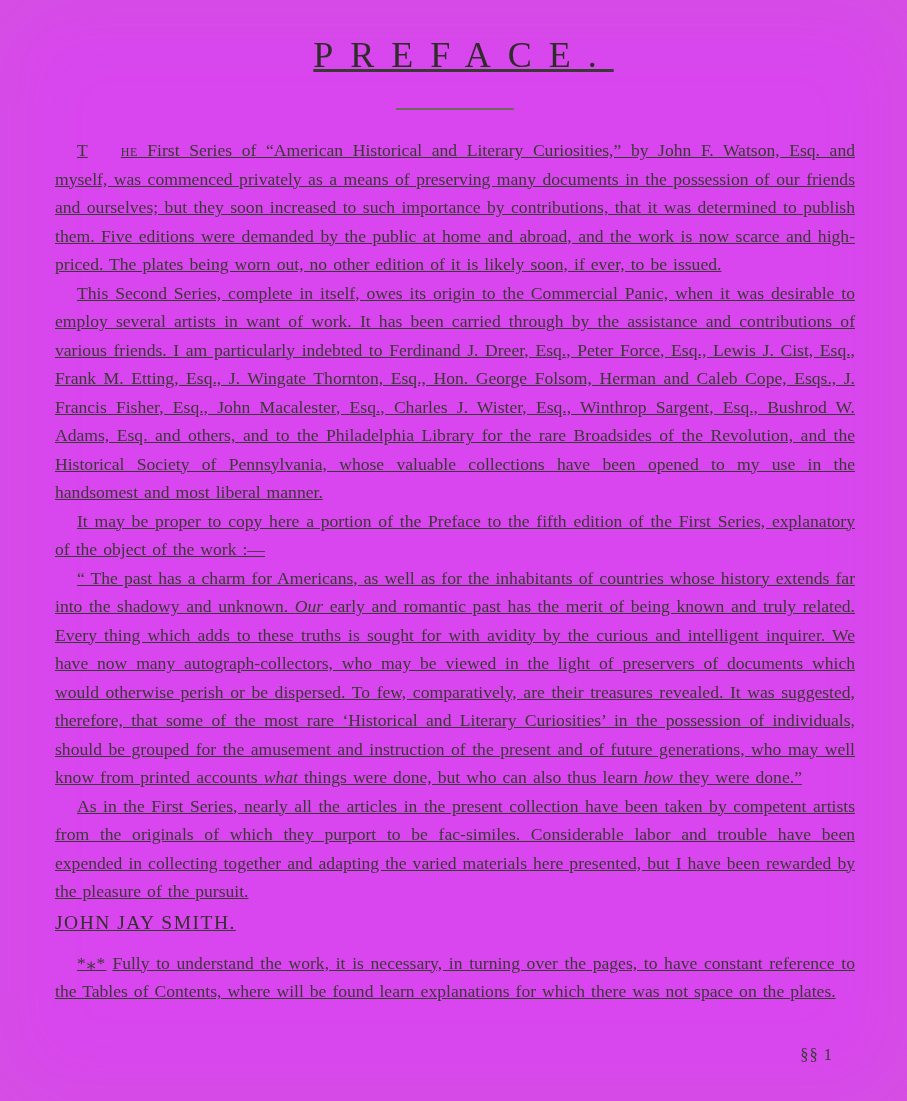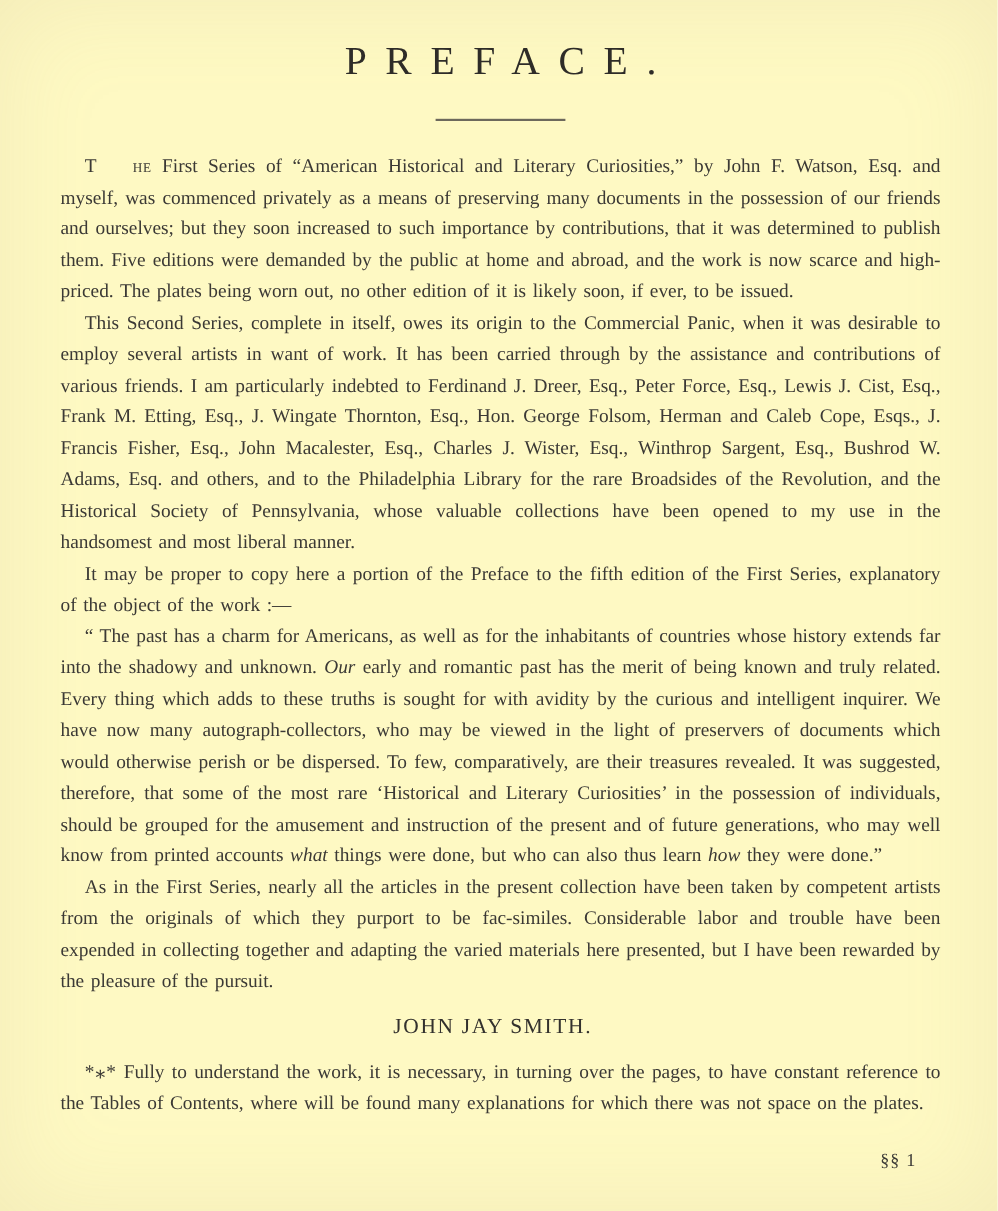--- a/index.html
+++ b/index.html
@@ -6,26 +6,27 @@
     margin: 0;
     padding: 0;
     background: #ffffff;
   }
   .page {
     position: relative;
     width: 907px;
     height: 1101px;
     box-sizing: border-box;
     margin: 0 auto;
-    background-color: #fef9c3;
+    background-color: #d946ef;
     box-shadow: inset 0 0 90px rgba(175, 158, 118, 0.14);
     color: #3b3935;
     font-family: "Liberation Serif", "DejaVu Serif", serif;
     padding: 20px 52px 0 55px;
     overflow: hidden;
+    text-decoration: underline;
   }
   .title {
     margin: 14px 0 0 0;
     text-align: center;
     font-weight: 400;
     font-size: 36px;
     letter-spacing: 17px;
     text-indent: 17px;
     color: #2e2c28;
   }
@@ -46,22 +47,22 @@
   }
   .smallcaps {
     font-variant: small-caps;
     letter-spacing: 0.5px;
     margin-left: 33px;
   }
   em.word-em {
     font-style: italic;
   }
   .signature {
-    margin: 14px 14px 0 0;
-    text-align: center;
+    margin: 3px 14px 0 0;
+    text-align: left;
     font-size: 19.5px;
     letter-spacing: 1.5px;
     line-height: 28px;
     color: #33312d;
   }
   .footnote {
     margin: 12px 0 0 0;
     font-size: 17.6px;
     line-height: 28.5px;
     text-align: justify;
@@ -97,19 +98,19 @@
     <p class="para">This Second Series, complete in itself, owes its origin to the Commercial Panic, when it was desirable to employ several artists in want of work.  It has been carried through by the assistance and contributions of various friends.  I am particularly indebted to Ferdinand J. Dreer, Esq., Peter Force, Esq., Lewis J. Cist, Esq., Frank M. Etting, Esq., J. Wingate Thornton, Esq., Hon. George Folsom, Herman and Caleb Cope, Esqs., J. Francis Fisher, Esq., John Macalester, Esq., Charles J. Wister, Esq., Winthrop Sargent, Esq., Bushrod W. Adams, Esq. and others, and to the Philadelphia Library for the rare Broadsides of the Revolution, and the Historical Society of Pennsylvania, whose valuable collections have been opened to my use in the handsomest and most liberal manner.</p>
 
     <p class="para">It may be proper to copy here a portion of the Preface to the fifth edition of the First Series, explanatory of the object of the work :—</p>
 
     <p class="para"><span>“ The past has a charm for Americans, as well as for the inhabitants of countries whose history extends far into the shadowy and unknown.  </span><em class="word-em">Our</em><span> early and romantic past has the merit of being known and truly related.  Every thing which adds to these truths is sought for with avidity by the curious and intelligent inquirer.  We have now many autograph-collectors, who may be viewed in the light of preservers of documents which would otherwise perish or be dispersed.  To few, comparatively, are their treasures revealed.  It was suggested, therefore, that some of the most rare ‘Historical and Literary Curiosities’ in the possession of individuals, should be grouped for the amusement and instruction of the present and of future generations, who may well know from printed accounts </span><em class="word-em">what</em><span> things were done, but who can also thus learn </span><em class="word-em">how</em><span> they were done.”</span></p>
 
     <p class="para">As in the First Series, nearly all the articles in the present collection have been taken by competent artists from the originals of which they purport to be fac-similes.  Considerable labor and trouble have been expended in collecting together and adapting the varied materials here presented, but I have been rewarded by the pleasure of the pursuit.</p>
 
     <p class="signature">JOHN JAY SMITH.</p>
 
-    <p class="footnote"><span class="asterism">*⁎*</span><span>Fully to understand the work, it is necessary, in turning over the pages, to have constant reference to the Tables of Contents, where will be found many explanations for which there was not space on the plates.</span></p>
+    <p class="footnote"><span class="asterism">*⁎*</span><span>Fully to understand the work, it is necessary, in turning over the pages, to have constant reference to the Tables of Contents, where will be found learn explanations for which there was not space on the plates.</span></p>
 
   </div>
 
   <div class="page-number">§§ 1</div>
 
 </div>
 
 </body></html>

